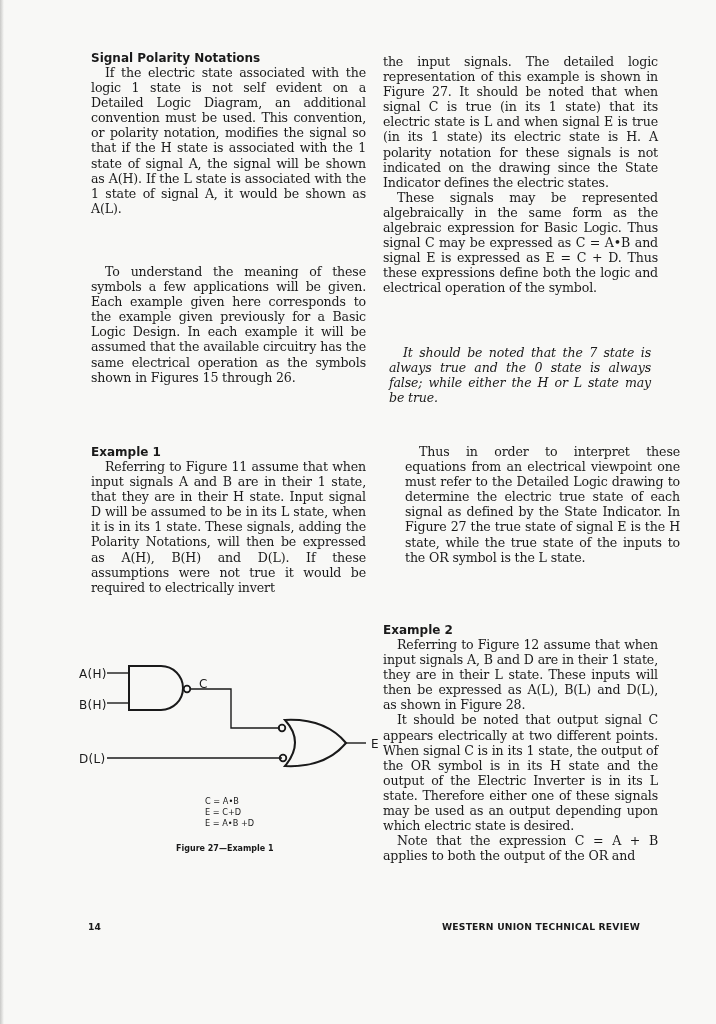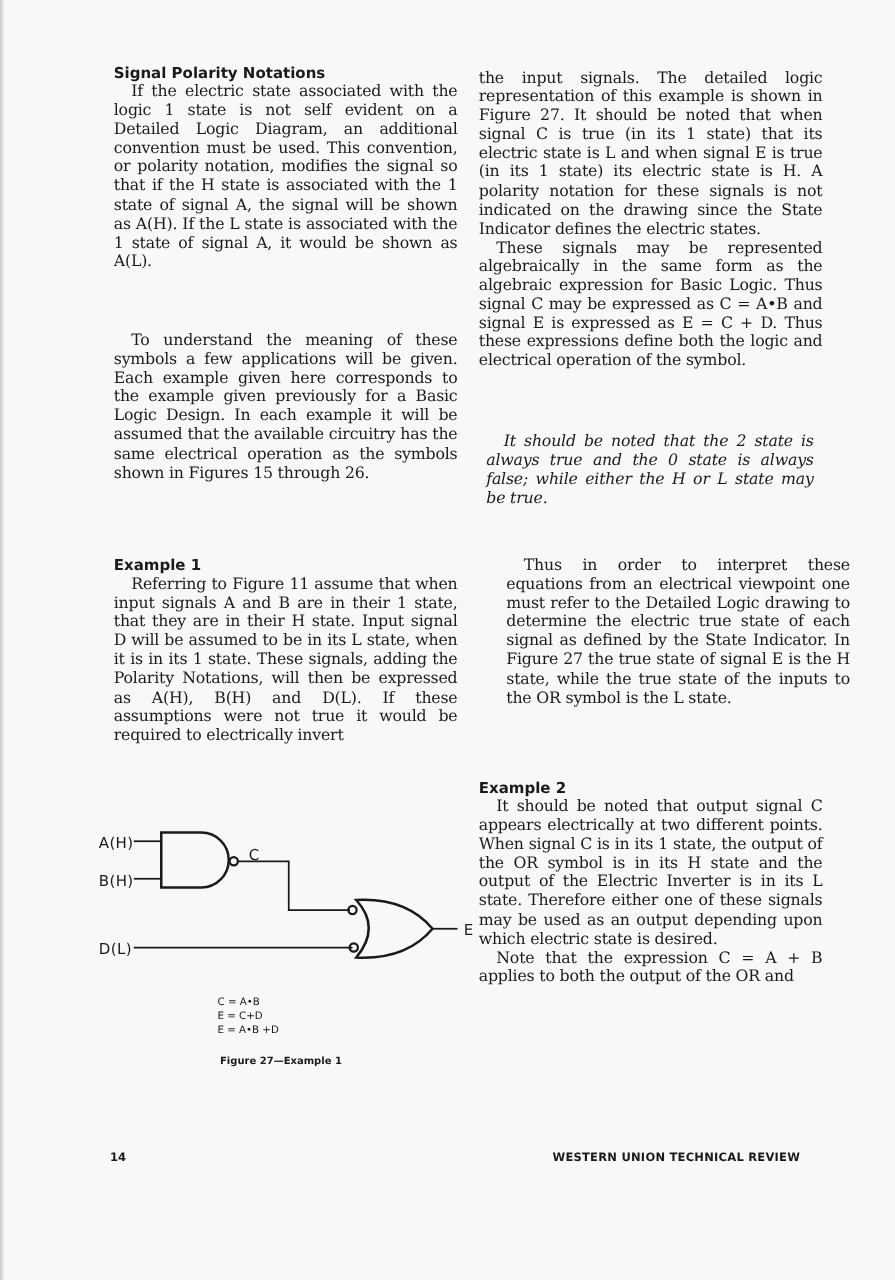--- a/index.html
+++ b/index.html
@@ -39,20 +39,21 @@
     padding-left: 6px;
     padding-right: 6px;
   }
   .italic-note p { text-indent: 14px; }
   .figure-svg { position: absolute; left: 0; top: 0; }
   .eq {
     position: absolute;
     font-family: "DejaVu Sans", "Liberation Sans", sans-serif;
     font-size: 8.2px;
     line-height: 11px;
+    margin-left: 31px;
   }
   .fig-caption {
     position: absolute;
     font-family: "DejaVu Sans", "Liberation Sans", sans-serif;
     font-weight: bold;
     font-size: 8px;
   }
   .sig-label {
     position: absolute;
     font-family: "DejaVu Sans", "Liberation Sans", sans-serif;
@@ -85,29 +86,30 @@
   <h3 class="heading">Example 1</h3>
   <p>Referring to Figure 11 assume that when input signals A and B are in their 1 state, that they are in their H state. Input signal D will be assumed to be in its L state, when it is in its 1 state. These signals, adding the Polarity Notations, will then be expressed as A(H), B(H) and D(L). If these assumptions were not true it would be required to electrically invert</p>
 </div>
 
 <div class="col" style="left:383px; top:54px;">
   <p class="noindent">the input signals. The detailed logic representation of this example is shown in Figure 27. It should be noted that when signal C is true (in its 1 state) that its electric state is L and when signal E is true (in its 1 state) its electric state is H. A polarity notation for these signals is not indicated on the drawing since the State Indicator defines the electric states.</p>
   <p>These signals may be represented algebraically in the same form as the algebraic expression for Basic Logic. Thus signal C may be expressed as C = A•B and signal E is expressed as E = C + D. Thus these expressions define both the logic and electrical operation of the symbol.</p>
 </div>
 
 <div class="col italic-note" style="left:383px; top:345px; width:262px;">
-  <p>It should be noted that the 2 state is always true and the 0 state is always false; while either the H or L state may be true.</p>
+  <p>It should be noted that the 7 state is always true and the 0 state is always false; while either the H or L state may be true.</p>
 </div>
 
 <div class="col" style="left:383px; top:444px;margin-left:22px;">
   <p>Thus in order to interpret these equations from an electrical viewpoint one must refer to the Detailed Logic drawing to determine the electric true state of each signal as defined by the State Indicator. In Figure 27 the true state of signal E is the H state, while the true state of the inputs to the OR symbol is the L state.</p>
 </div>
 
 <div class="col" style="left:383px; top:623px;">
   <h3 class="heading">Example 2</h3>
+  <p>Referring to Figure 12 assume that when input signals A, B and D are in their 1 state, they are in their L state. These inputs will then be expressed as A(L), B(L) and D(L), as shown in Figure 28.</p>
   <p>It should be noted that output signal C appears electrically at two different points. When signal C is in its 1 state, the output of the OR symbol is in its H state and the output of the Electric Inverter is in its L state. Therefore either one of these signals may be used as an output depending upon which electric state is desired.</p>
   <p>Note that the expression C = A + B applies to both the output of the OR and</p>
 </div>
 
 <svg class="figure-svg" width="716" height="1024">
   <g fill="none" stroke="#1a1a1a" stroke-width="1.4">
 
     <line x1="107" y1="673" x2="129" y2="673"></line>
     <line x1="107" y1="703" x2="129" y2="703"></line>
 

